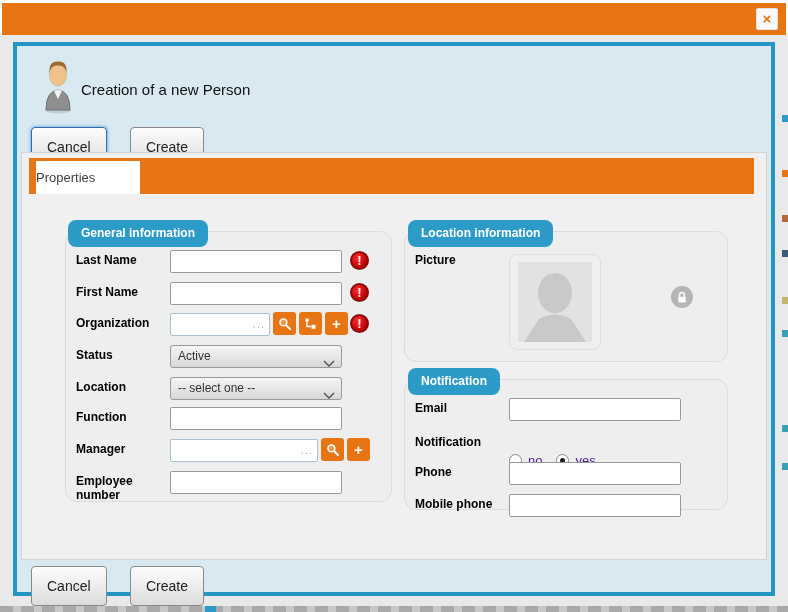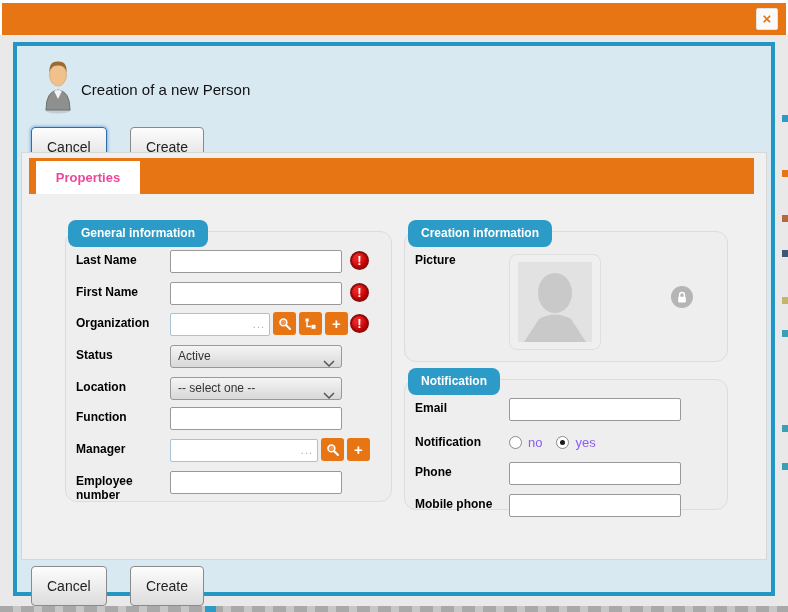--- a/index.html
+++ b/index.html
@@ -45,22 +45,22 @@
   .actions-bottom { position:absolute; left:14px; top:520px; }
   .actions-bottom .btn + .btn { margin-left:20px; }
   
   .panel {
     position:absolute; left:4px; top:106px; width:746px; height:408px;
     background:#f0f0f0; border:1px solid #d6d6d6;
   }
   .tabstrip { position:absolute; left:7px; top:5px; width:725px; height:36px; background:#e87514; }
   .tab-active {
     position:absolute; left:7px; top:3px; width:104px; height:33px;
-    background:#ffffff; color:#ec4899; font-size:13px; font-weight:bold;
-    line-height:33px; text-align:center; cursor:pointer;
+    background:#ffffff; color:#404040; font-size:13px; font-weight:normal;
+    line-height:33px; cursor:pointer;
   }
   
   .fieldset { position:absolute; background:#eeeeee; border:1px solid #dcdcdc; border-radius:12px; }
   .fs-general      { left:43px;  top:78px;  width:327px; height:271px; }
   .fs-personal     { left:382px; top:78px;  width:324px; height:131px; }
   .fs-notification { left:382px; top:226px; width:324px; height:131px; }
   .legend-badge {
     position:absolute; left:2px; top:-12px; z-index:2;
     background:#2d9bc7; color:#fff; font-size:12px; font-weight:bold;
     padding:6px 13px 7px 13px; border-radius:8px; white-space:nowrap;
@@ -103,21 +103,21 @@
     background:#efefef; border:1px solid #dedede; border-radius:8px;
     display:flex; align-items:center; justify-content:center;
   }
   .avatar-inner { width:74px; height:80px; background:#e2e2e2; }
   .lock-badge {
     position:absolute; left:266px; top:54px; width:22px; height:22px;
     background:#b5b5b5; border-radius:50%;
     display:flex; align-items:center; justify-content:center;
   }
   
-  .radio-group { display:flex; align-items:center; margin-top:5px; color:#8b5cf6; font-size:13px; }
+  .radio-group { display:flex; align-items:center; margin-top:23px; color:#4c1d95; font-size:13px; }
   .radio { width:13px; height:13px; border:1px solid #8a8a8a; border-radius:50%; background:#fff;
            display:inline-flex; align-items:center; justify-content:center; cursor:pointer; }
   .radio .dot { width:5px; height:5px; border-radius:50%; background:#1a1a1a; display:none; }
   .radio.checked .dot { display:block; }
   .radio-label { margin:0 14px 0 6px; cursor:pointer; }
 </style>
 </head>
 <body>
 
 <div class="page-under">
@@ -259,21 +259,21 @@
 
       <div class="frow" style="top:237px">
         <div class="flabel">Employee number</div>
         <div class="fctrl">
           <input class="txt" type="text" value="" style="">
         </div>
       </div>
     </div>
 
     <div class="fieldset fs-personal">
-      <div class="legend-badge" style="left:3px">Creation information</div>
+      <div class="legend-badge" style="left:3px">Location information</div>
 
       <div class="frow" style="top:16px">
         <div class="flabel">Picture</div>
       </div>
       <div class="avatar-frame">
         <div class="avatar-inner">
           <svg width="74" height="80" viewBox="0 0 74 80">
             <ellipse cx="37" cy="31" rx="17" ry="20" fill="#c9c9c9"></ellipse>
             <path d="M6,80 L21,57 Q37,48 53,57 L68,80 Z" fill="#c9c9c9"></path>
           </svg>

